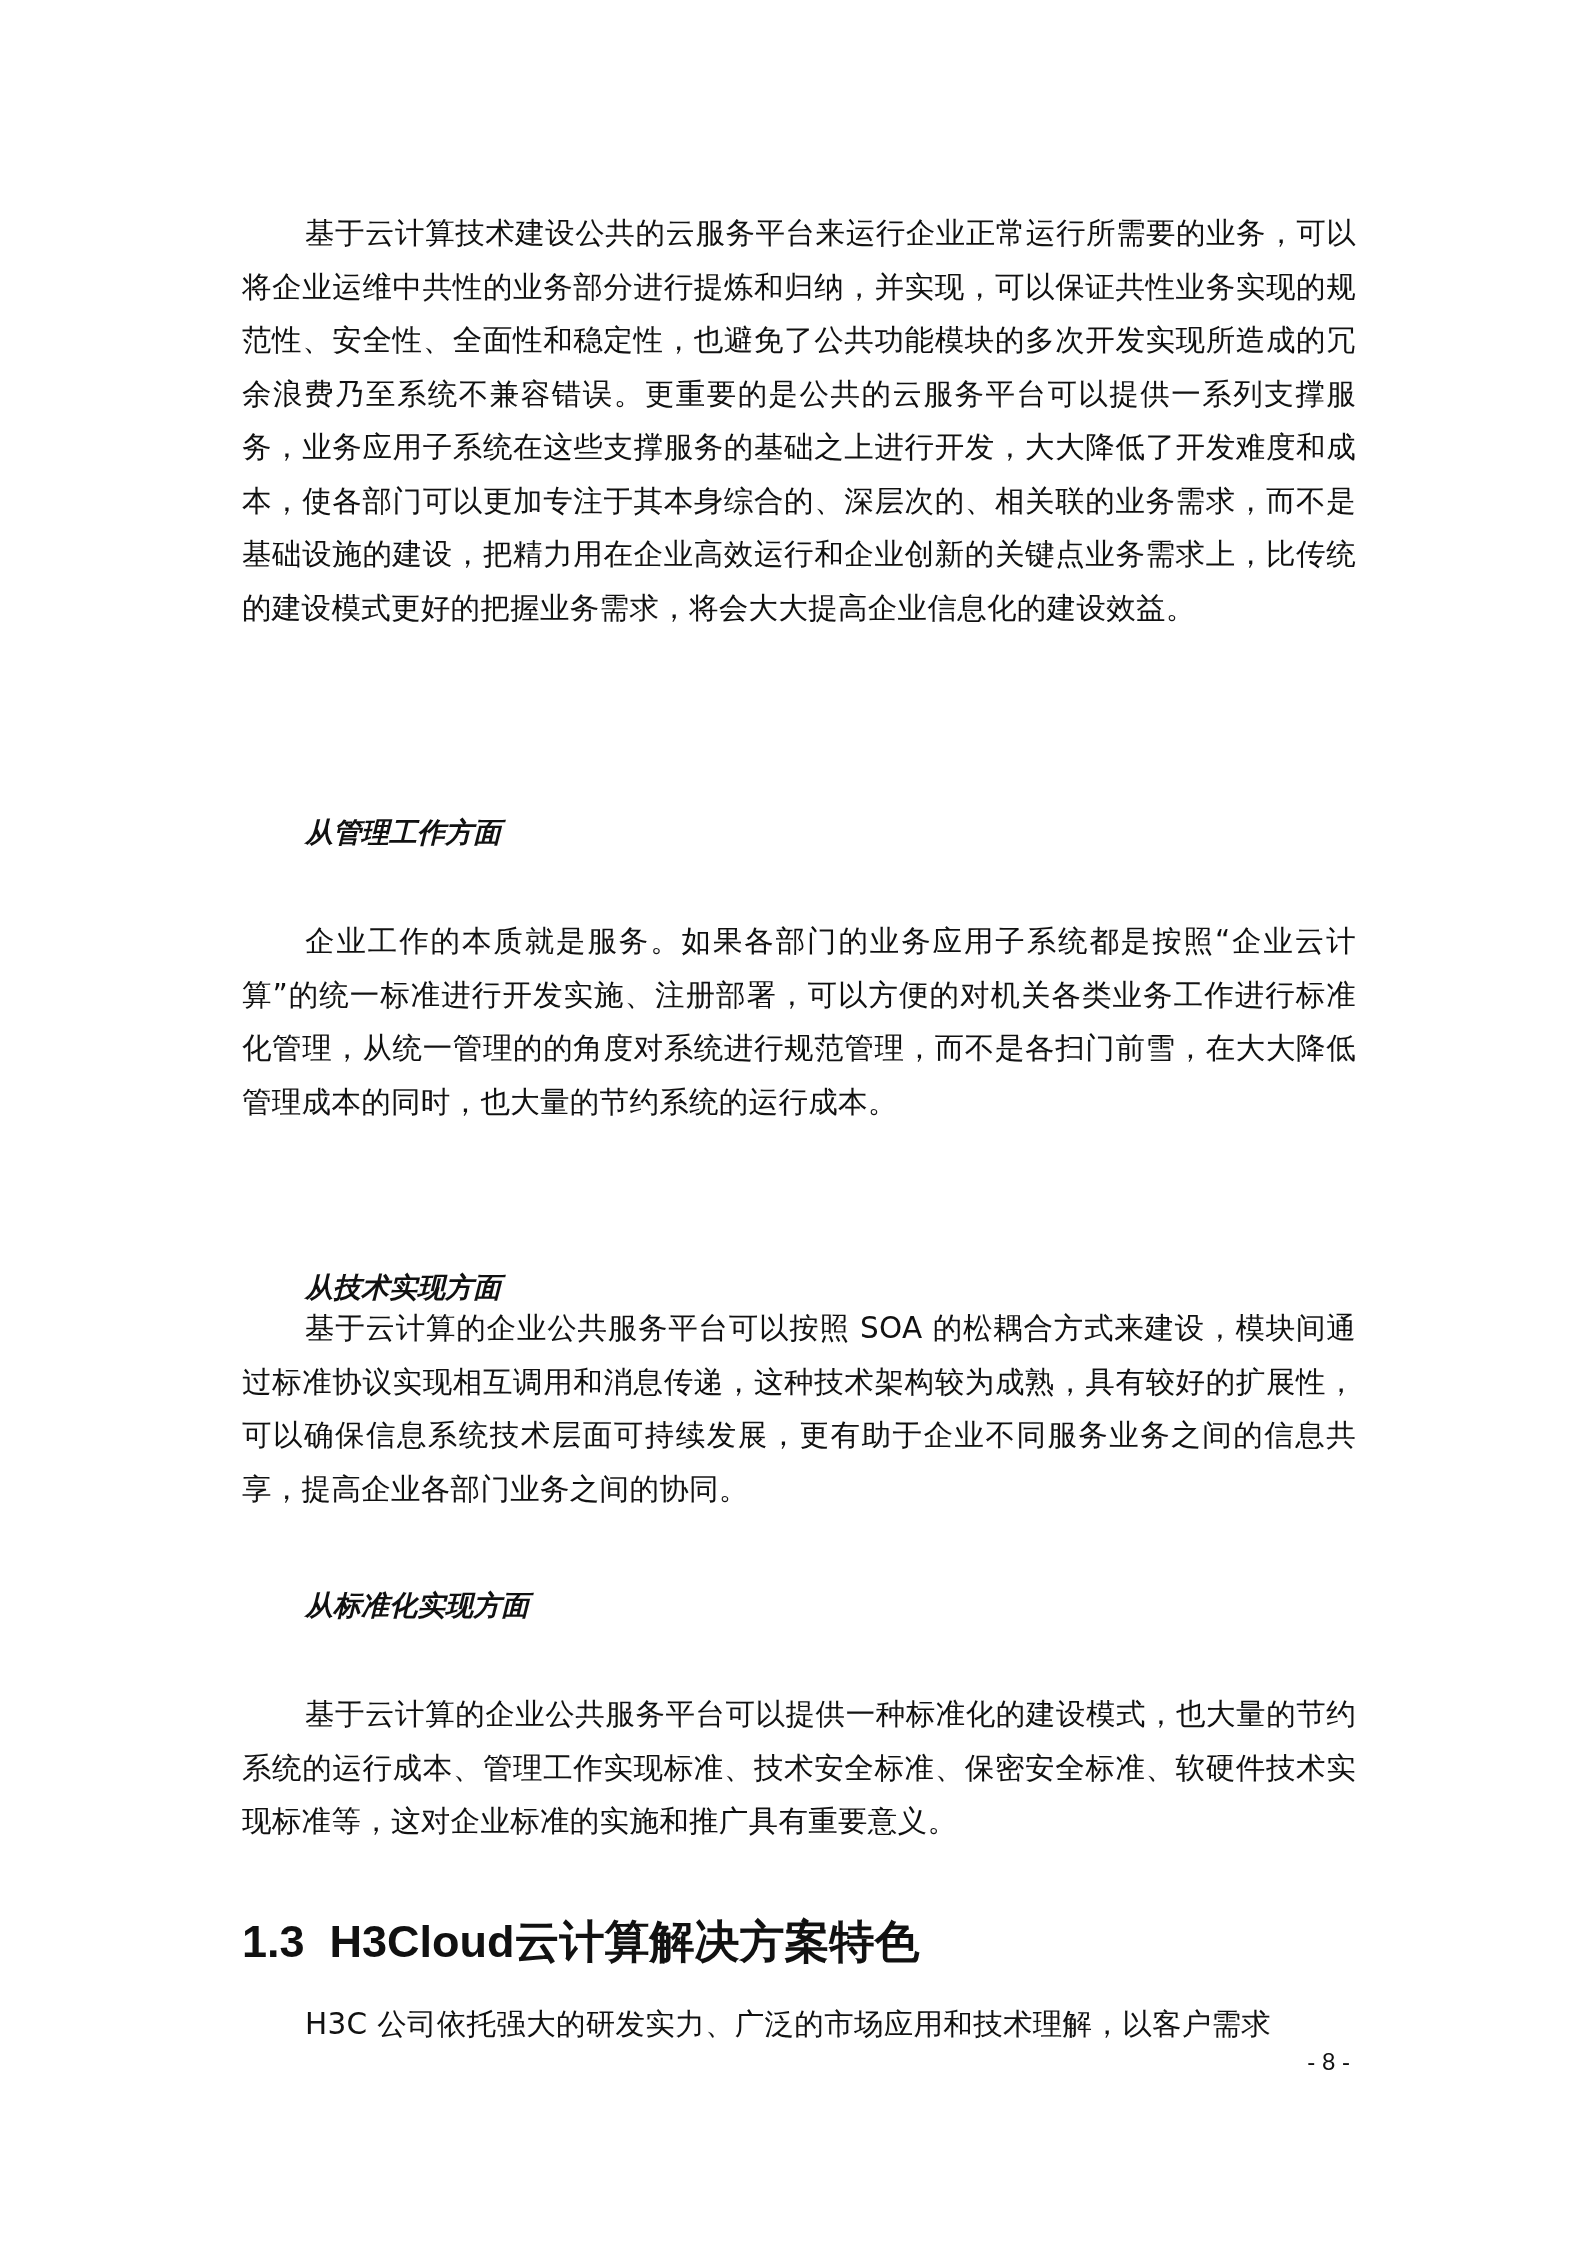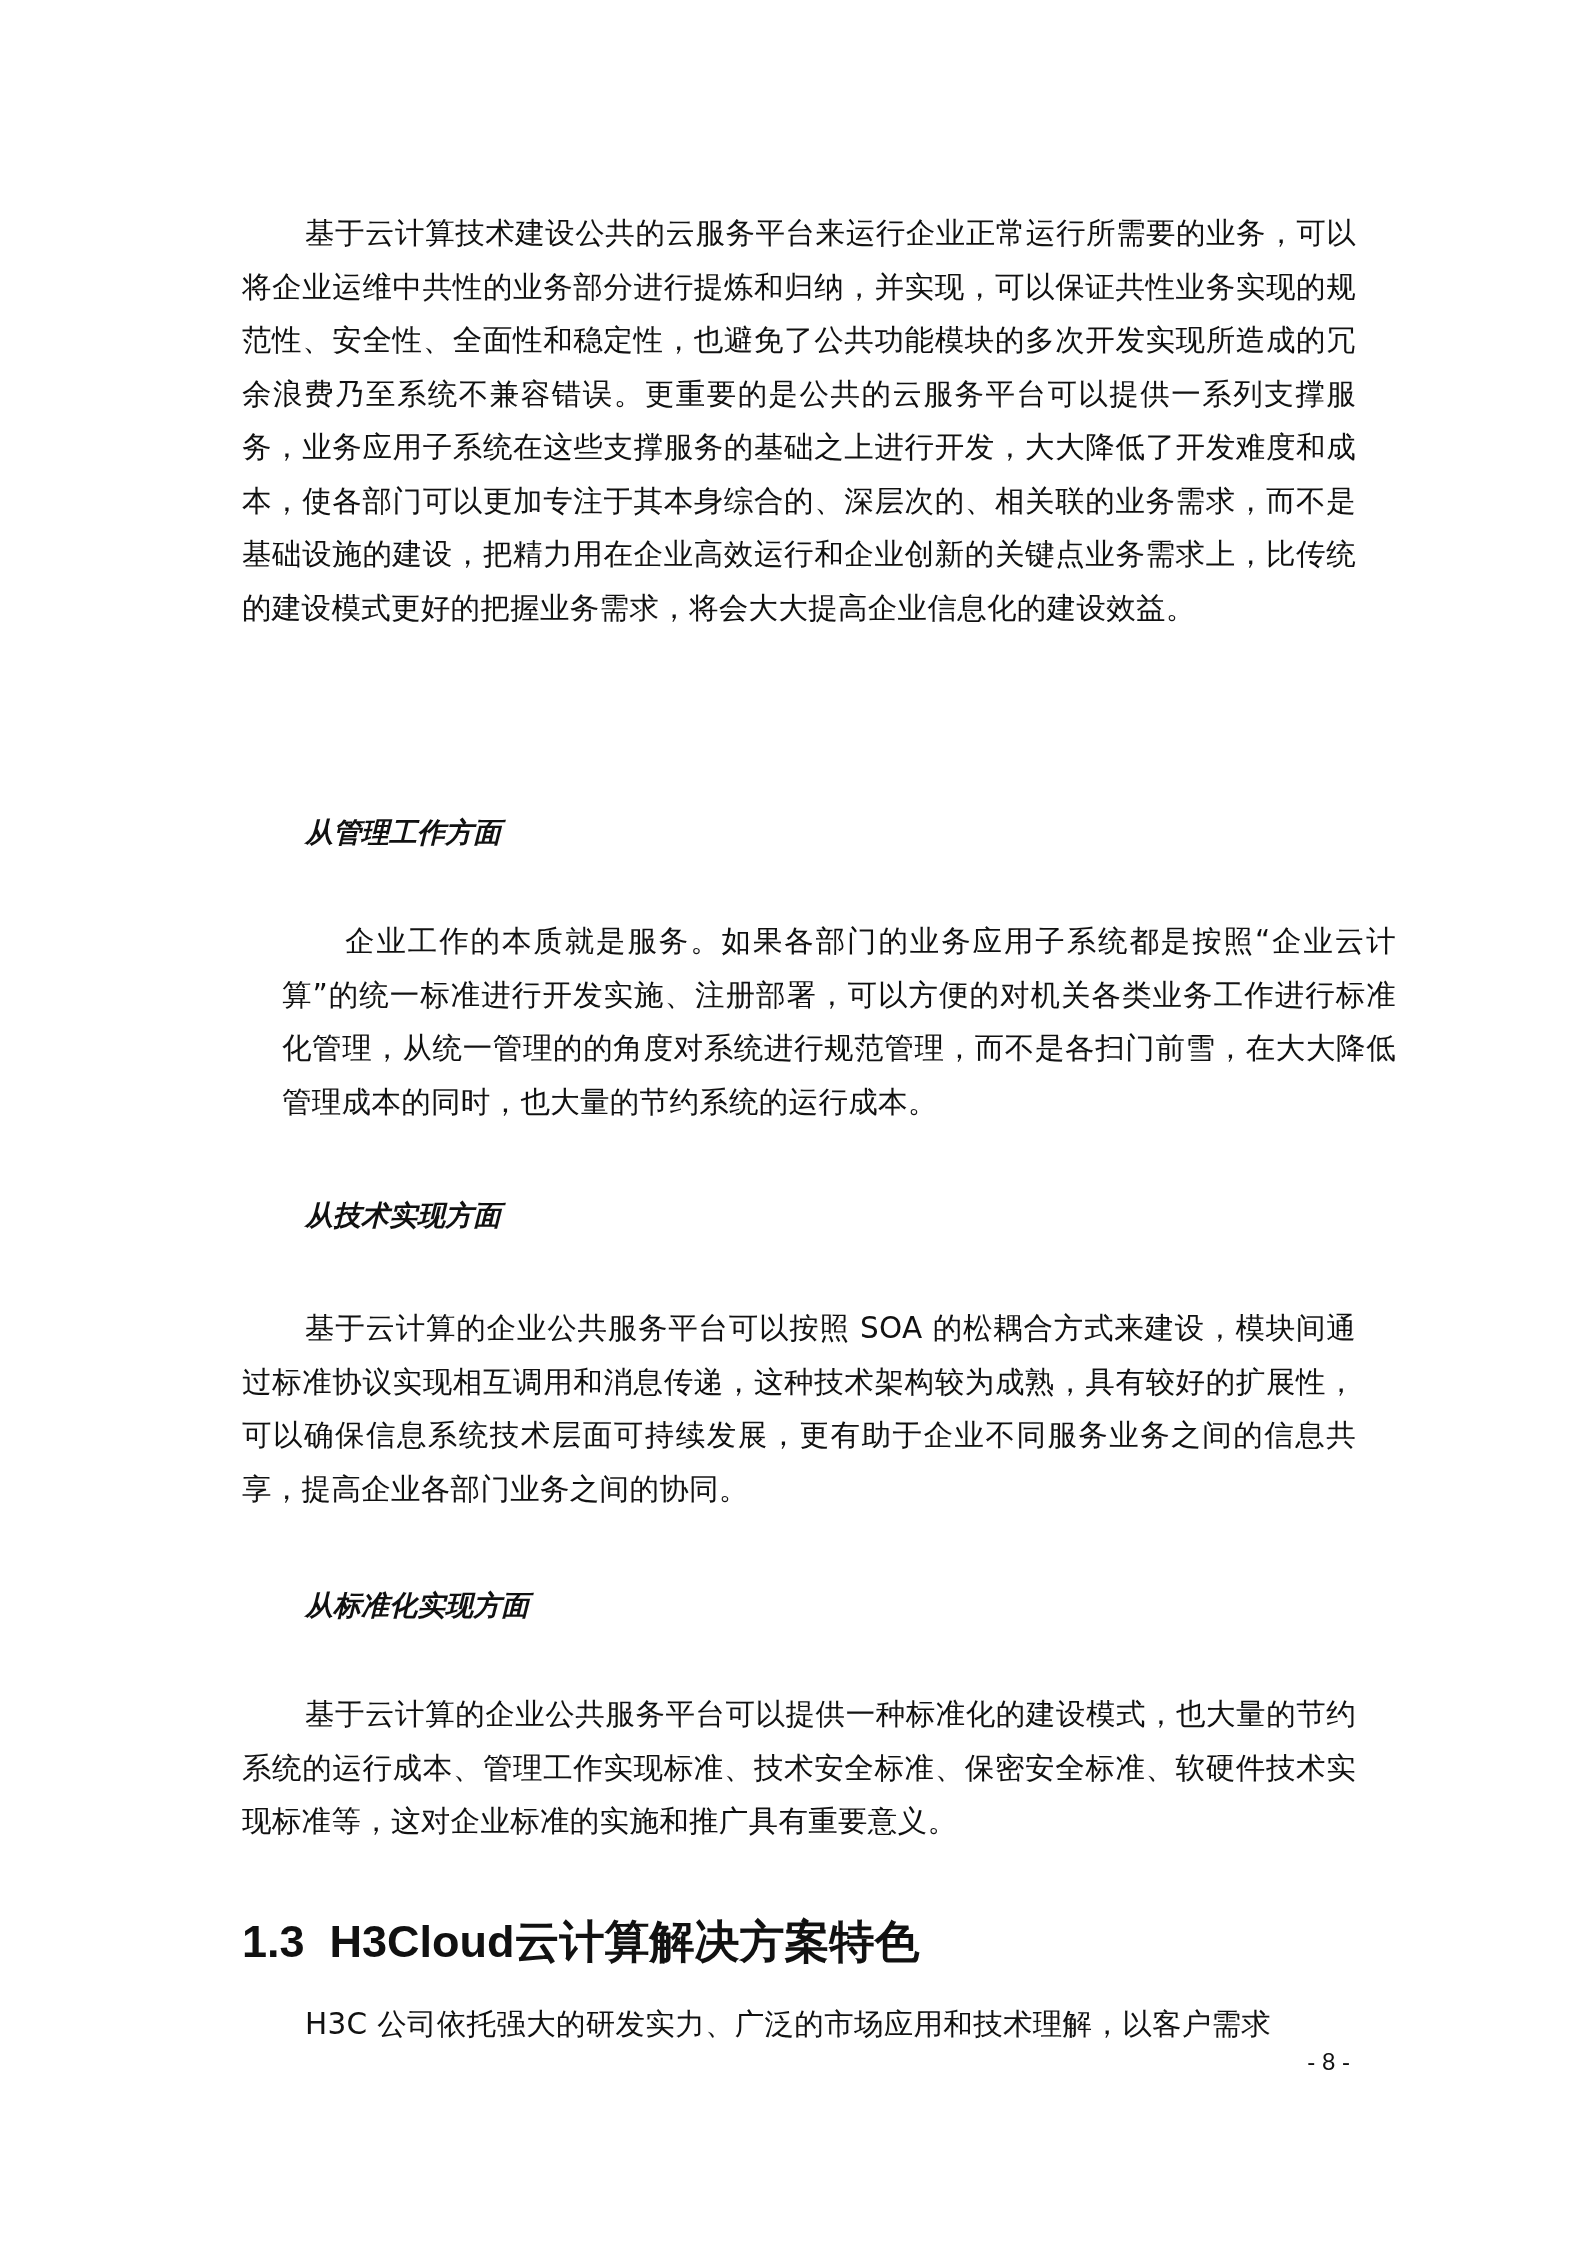--- a/index.html
+++ b/index.html
@@ -22,25 +22,25 @@
 
 <div class="page">
 
   <div class="col" style="top:207px;">
     <p class="p indent">基于云计算技术建设公共的云服务平台来运行企业正常运行所需要的业务，可以将企业运维中共性的业务部分进行提炼和归纳，并实现，可以保证共性业务实现的规范性、安全性、全面性和稳定性，也避免了公共功能模块的多次开发实现所造成的冗余浪费乃至系统不兼容错误。更重要的是公共的云服务平台可以提供一系列支撑服务，业务应用子系统在这些支撑服务的基础之上进行开发，大大降低了开发难度和成本，使各部门可以更加专注于其本身综合的、深层次的、相关联的业务需求，而不是基础设施的建设，把精力用在企业高效运行和企业创新的关键点业务需求上，比传统的建设模式更好的把握业务需求，将会大大提高企业信息化的建设效益。</p>
   </div>
 
   <div class="col" style="top:813px;">
     <h3 class="sub">从管理工作方面</h3>
   </div>
-  <div class="col" style="top:915px;margin-left:40px;">
+  <div class="col" style="top:915px;">
     <p class="p indent">企业工作的本质就是服务。如果各部门的业务应用子系统都是按照“企业云计算”的统一标准进行开发实施、注册部署，可以方便的对机关各类业务工作进行标准化管理，从统一管理的的角度对系统进行规范管理，而不是各扫门前雪，在大大降低管理成本的同时，也大量的节约系统的运行成本。</p>
   </div>
 
-  <div class="col" style="top:1196px;">
+  <div class="col" style="top:1268px;">
     <h3 class="sub">从技术实现方面</h3>
   </div>
   <div class="col" style="top:1586px;">
     <h3 class="sub">从标准化实现方面</h3>
   </div>
 
   <div class="col" style="top:1302px;">
     <p class="p indent">基于云计算的企业公共服务平台可以按照 SOA 的松耦合方式来建设，模块间通过标准协议实现相互调用和消息传递，这种技术架构较为成熟，具有较好的扩展性，可以确保信息系统技术层面可持续发展，更有助于企业不同服务业务之间的信息共享，提高企业各部门业务之间的协同。</p>
   </div>
   <div class="col" style="top:1688px;">

